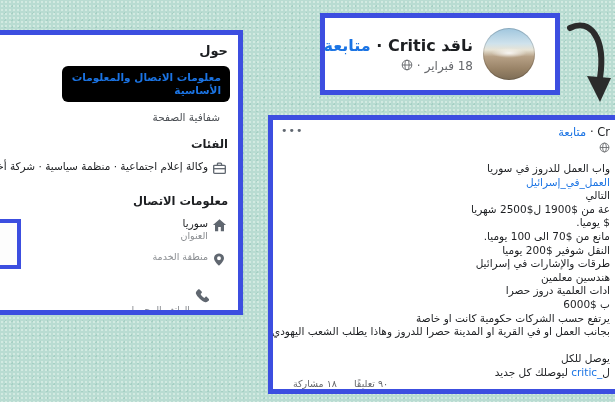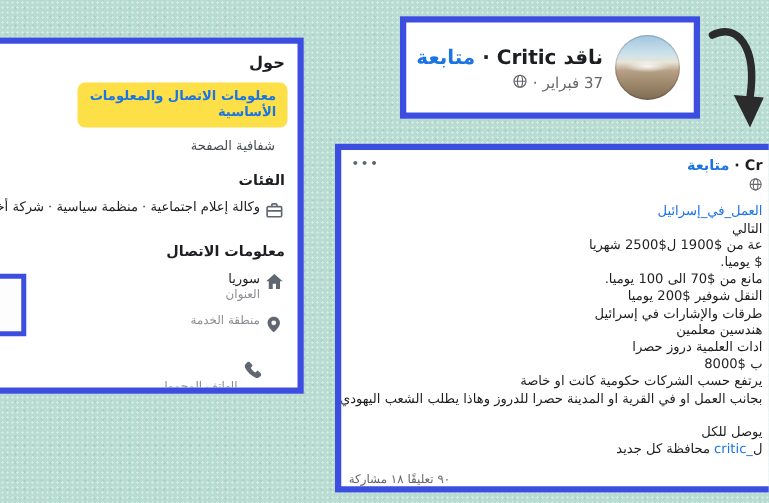--- a/index.html
+++ b/index.html
@@ -9,55 +9,55 @@
     background-image:radial-gradient(#d2eae1 1px, transparent 1px),radial-gradient(#a6d0c4 1px, transparent 1px);
     background-size:4px 4px,7px 7px;background-position:0 0,2px 3px;
     font-family:"DejaVu Sans",sans-serif;
     -webkit-font-smoothing:antialiased;
   }
   .panel{position:absolute;background:#fff;border:5px solid #3c4ee0;box-sizing:border-box;}
   
   #about-panel{left:-40px;top:30px;width:283px;height:285px;overflow:hidden;}
   #about-panel .inner{padding:5px 8px 0 0;direction:rtl;text-align:right;}
   .about-title{font-size:13px;font-weight:bold;color:#1c1e21;margin:3px 2px 6px 0;}
-  .about-nav-active{display:inline-block;background:#fde047;color:#1b74e4;font-size:10.5px;font-weight:bold;
+  .about-nav-active{display:inline-block;background:#000000;color:#1b74e4;font-size:10.5px;font-weight:bold;
     padding:5px 9px;border-radius:6px;margin:2px 0 0 0;max-width:150px;line-height:13px;}
   .about-nav{font-size:10.5px;color:#4b4f54;margin:9px 10px 0 0;}
   .about-section{font-size:11.5px;font-weight:bold;color:#1c1e21;margin:14px 2px 0 0;}
   .about-row{display:flex;align-items:flex-start;margin:9px 0 0 0;direction:rtl;}
   .about-row .ico{flex:0 0 22px;text-align:center;color:#606770;padding-top:1px;}
   .about-row .txt{white-space:nowrap;}
   .about-val{font-size:10.5px;color:#1c1e21;line-height:13px;}
   .about-sub{font-size:9.5px;color:#8a8d91;line-height:12px;}
   
   #header-card{left:320px;top:13px;width:240px;height:82px;}
-  #header-card .inner{display:flex;direction:rtl;align-items:center;height:100%;padding:0 8px;box-sizing:border-box;justify-content:flex-end;}
+  #header-card .inner{display:flex;direction:rtl;align-items:center;height:100%;padding:0 20px;box-sizing:border-box;}
   .avatar{width:52px;height:52px;border-radius:50%;flex:0 0 52px;margin-left:10px;
     background:linear-gradient(180deg,#9fc6de 0%,#cfe2ec 30%,#e8e4d6 42%,#b7a186 55%,#9a8468 78%,#7c6c55 100%);
     box-shadow:inset 0 0 0 1px rgba(0,0,0,.15);position:relative;overflow:hidden;}
   .avatar:after{content:"";position:absolute;left:8px;top:20px;width:36px;height:10px;
     background:radial-gradient(ellipse at 50% 50%,rgba(255,255,255,.85),rgba(255,255,255,0) 70%);}
   .hc-name-line{font-size:16px;font-weight:bold;color:#1c1e21;line-height:21px;white-space:nowrap;}
   .hc-follow{color:#1b74e4;}
   .hc-date-line{font-size:12px;color:#65676b;margin-top:3px;display:flex;direction:rtl;align-items:center;gap:4px;}
   .globe-svg{display:inline-block;vertical-align:-2px;}
   
   #post-panel{left:268px;top:115px;width:354px;height:279px;overflow:hidden;}
   #post-panel .inner{position:relative;height:100%;direction:rtl;}
   .post-menu{position:absolute;left:8px;top:4px;color:#606770;font-size:11px;letter-spacing:1px;direction:ltr;}
   .post-head{padding:5px 7px 0 0;}
-  .post-name-line{font-size:11.5px;font-weight:bold;color:#1c1e21;white-space:nowrap;}
+  .post-name-line{font-size:11.5px;font-weight:normal;color:#1c1e21;white-space:nowrap;}
   .post-follow{color:#1b74e4;}
   .post-date-line{font-size:10px;color:#65676b;margin-top:3px;display:flex;direction:rtl;align-items:center;gap:3px;padding-left:2px;}
   .post-body{padding:7px 7px 0 0;}
   .post-line{font-size:10.5px;color:#1c1e21;line-height:13.6px;white-space:nowrap;min-height:13.6px;}
   .post-line.link{color:#1b74e4;}
   .handle{color:#1b74e4;direction:ltr;unicode-bidi:embed;}
   .engagement{position:absolute;left:6px;bottom:0px;font-size:9.5px;color:#65676b;direction:rtl;white-space:nowrap;}
-  .engagement span{margin-left:0;}
+  .engagement span{margin-left:14px;}
   
   #edge-box{position:absolute;left:-8px;top:219px;width:21px;height:42px;border:4px solid #3c4ee0;background:#fdfdfd;z-index:5;}
   #arrow{position:absolute;left:556px;top:16px;z-index:4;}
 </style>
 </head>
 <body>
 
 <div class="panel" id="about-panel">
   <div class="inner">
     <div class="about-title">حول</div>
@@ -123,21 +123,21 @@
 <div class="panel" id="header-card">
   <div class="inner">
     <div class="avatar"></div>
     <div>
       <div class="hc-name-line">
         <span>ناقد Critic</span>
         <span>·</span>
         <span class="hc-follow">متابعة</span>
       </div>
       <div class="hc-date-line">
-        <span>37 فبراير</span>
+        <span>18 فبراير</span>
         <span>·</span>
         <span class="globe-svg">
           <svg width="12" height="12" viewBox="0 0 14 14" fill="none" stroke="#65676b" stroke-width="1.1">
             <circle cx="7" cy="7" r="5.6"></circle>
             <ellipse cx="7" cy="7" rx="2.4" ry="5.6"></ellipse>
             <line x1="1.4" y1="7" x2="12.6" y2="7"></line>
           </svg>
         </span>
       </div>
     </div>
@@ -166,36 +166,37 @@
           <svg width="11" height="11" viewBox="0 0 14 14" fill="none" stroke="#65676b" stroke-width="1.1">
             <circle cx="7" cy="7" r="5.6"></circle>
             <ellipse cx="7" cy="7" rx="2.4" ry="5.6"></ellipse>
             <line x1="1.4" y1="7" x2="12.6" y2="7"></line>
           </svg>
         </span>
       </div>
     </div>
 
     <div class="post-body">
+      <div class="post-line">واب العمل للدروز في سوريا</div>
       <div class="post-line link">العمل_في_إسرائيل</div>
       <div class="post-line">التالي</div>
       <div class="post-line">عة من $1900 ل$2500 شهريا</div>
       <div class="post-line">$ يوميا.</div>
       <div class="post-line">مانع من $70 الى 100 يوميا.</div>
       <div class="post-line">النقل شوفير $200 يوميا</div>
       <div class="post-line">طرقات والإشارات في إسرائيل</div>
       <div class="post-line">هندسين معلمين</div>
       <div class="post-line">ادات العلمية دروز حصرا</div>
-      <div class="post-line">ب $8000</div>
+      <div class="post-line">ب $6000</div>
       <div class="post-line">يرتفع حسب الشركات حكومية كانت او خاصة</div>
       <div class="post-line">بجانب العمل او في القرية او المدينة حصرا للدروز وهاذا يطلب الشعب اليهودي و الدرزي في</div>
       <div class="post-line"></div>
       <div class="post-line">يوصل للكل</div>
       <div class="post-line">
-        <span>ل</span><span class="handle">critic_</span><span> محافظة كل جديد</span>
+        <span>ل</span><span class="handle">critic_</span><span> ليوصلك كل جديد</span>
       </div>
     </div>
 
     <div class="engagement">
       <span>٩٠ تعليقًا</span>
       <span>١٨ مشاركة</span>
     </div>
   </div>
 </div>
 

